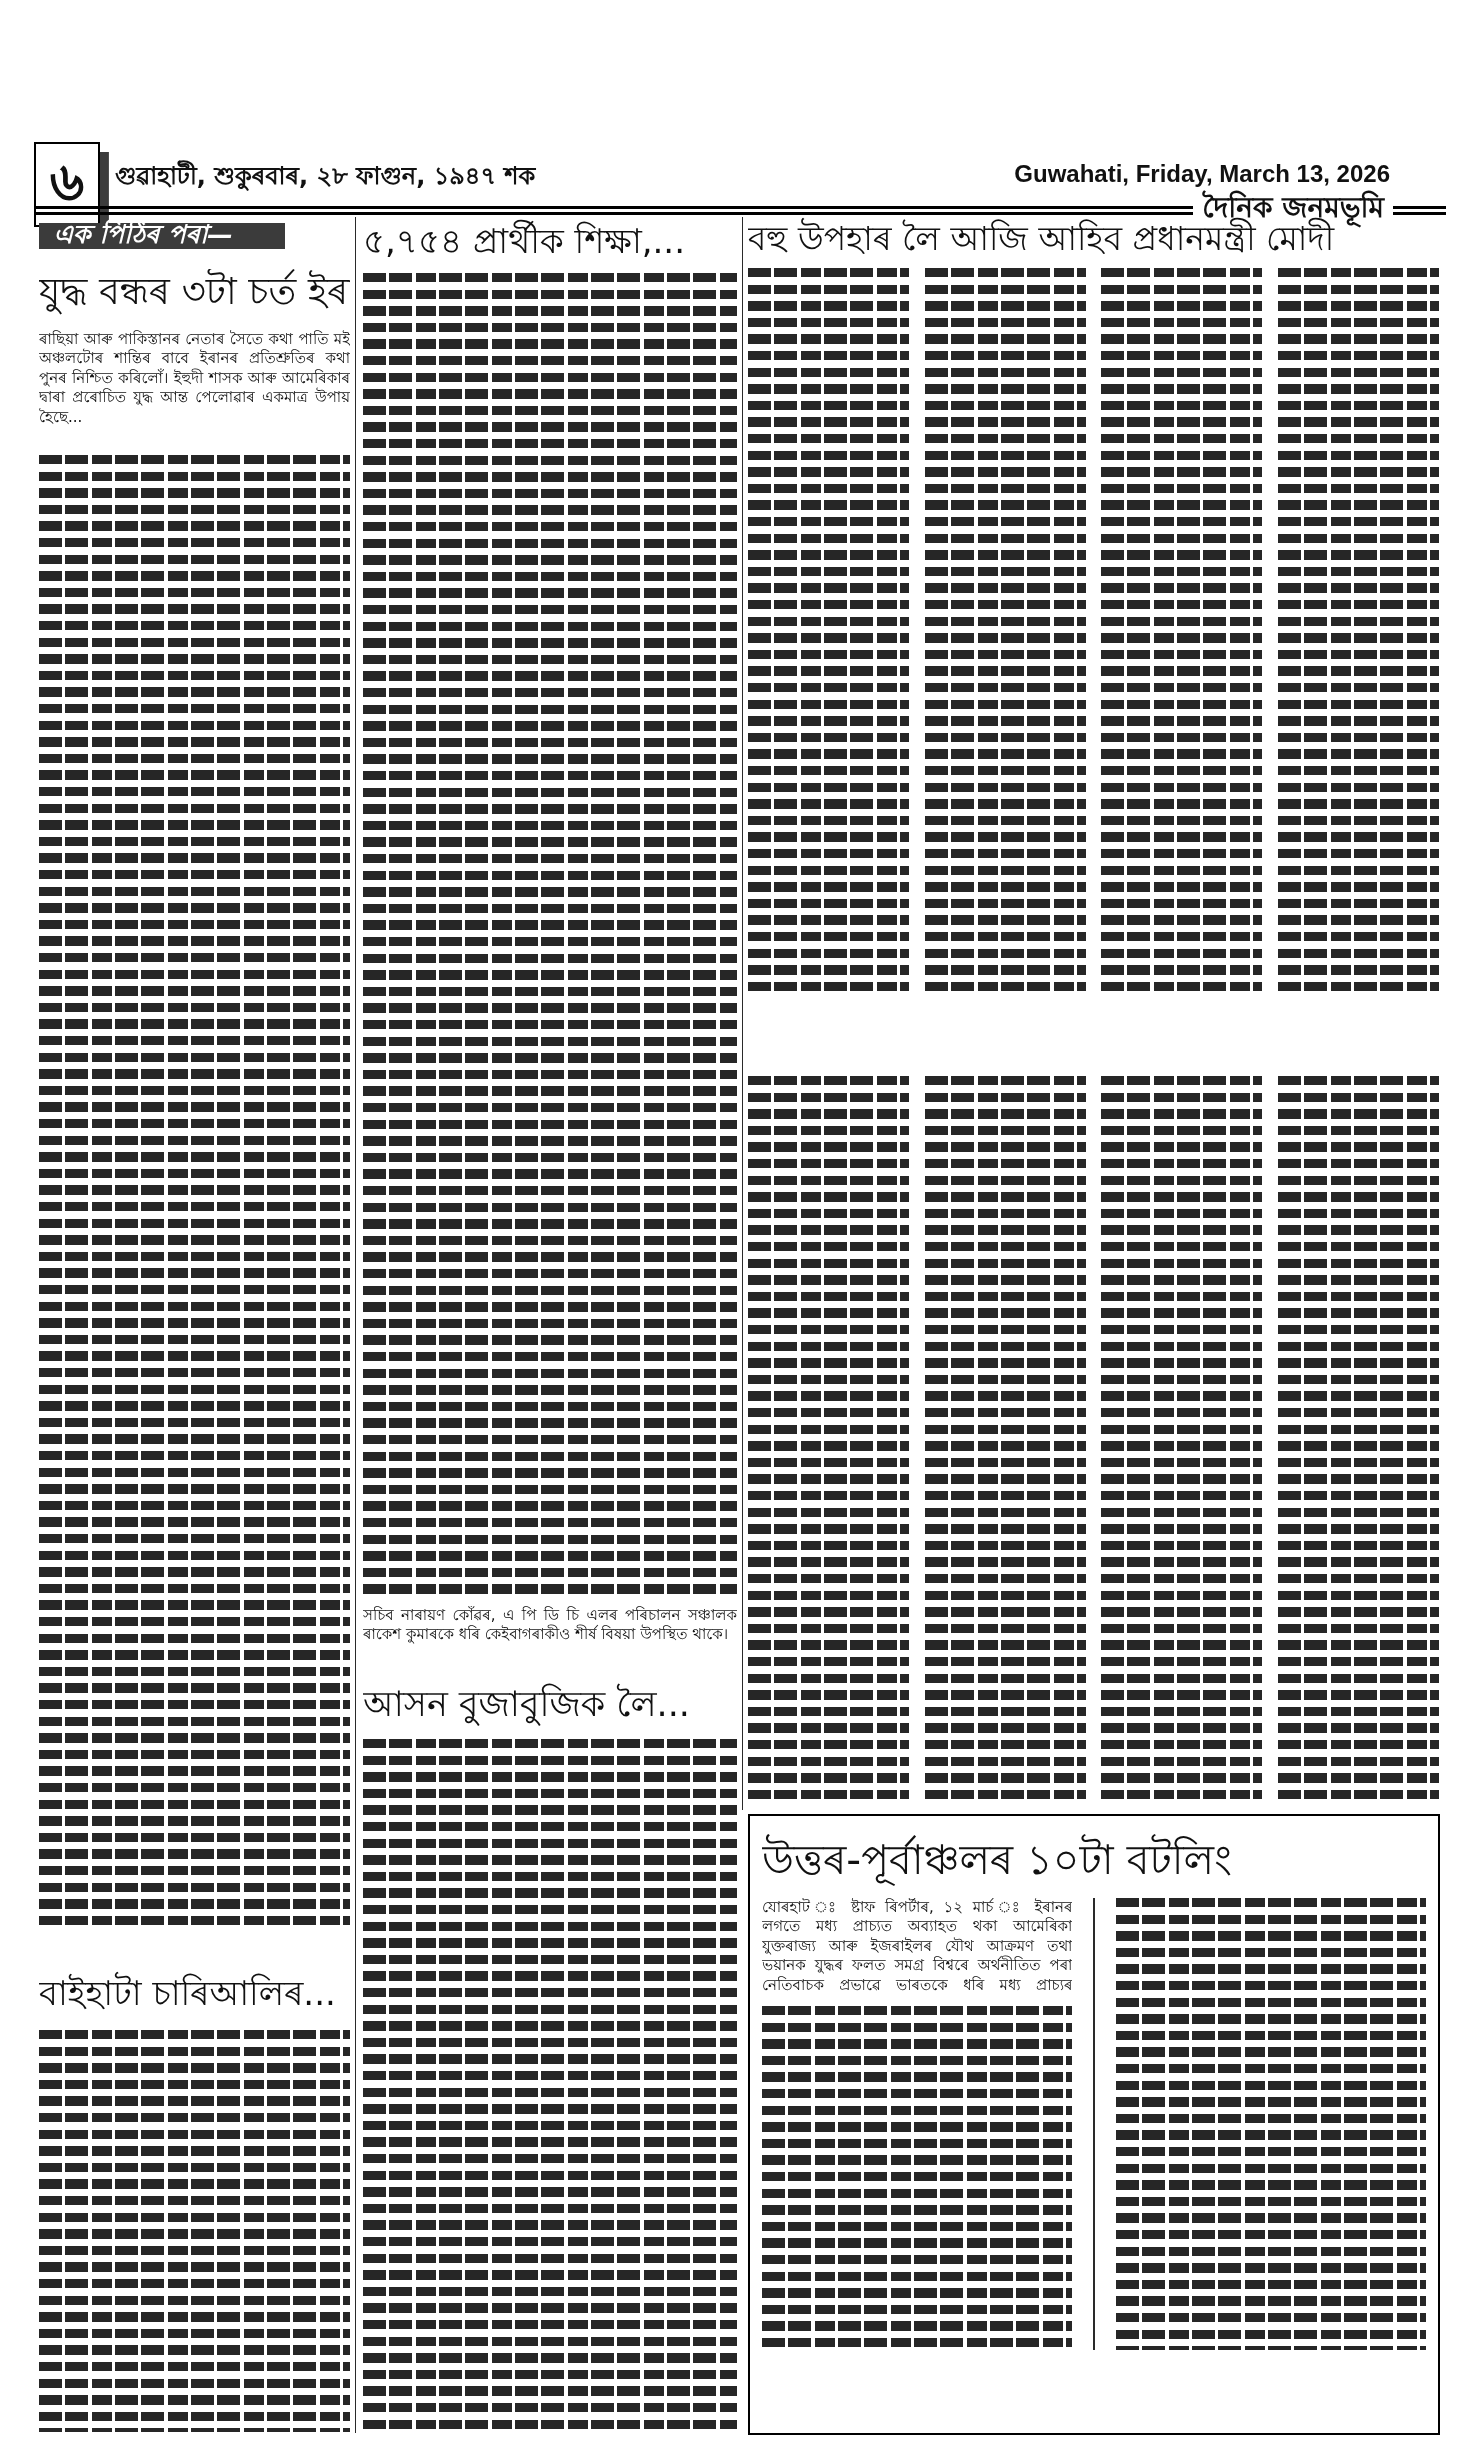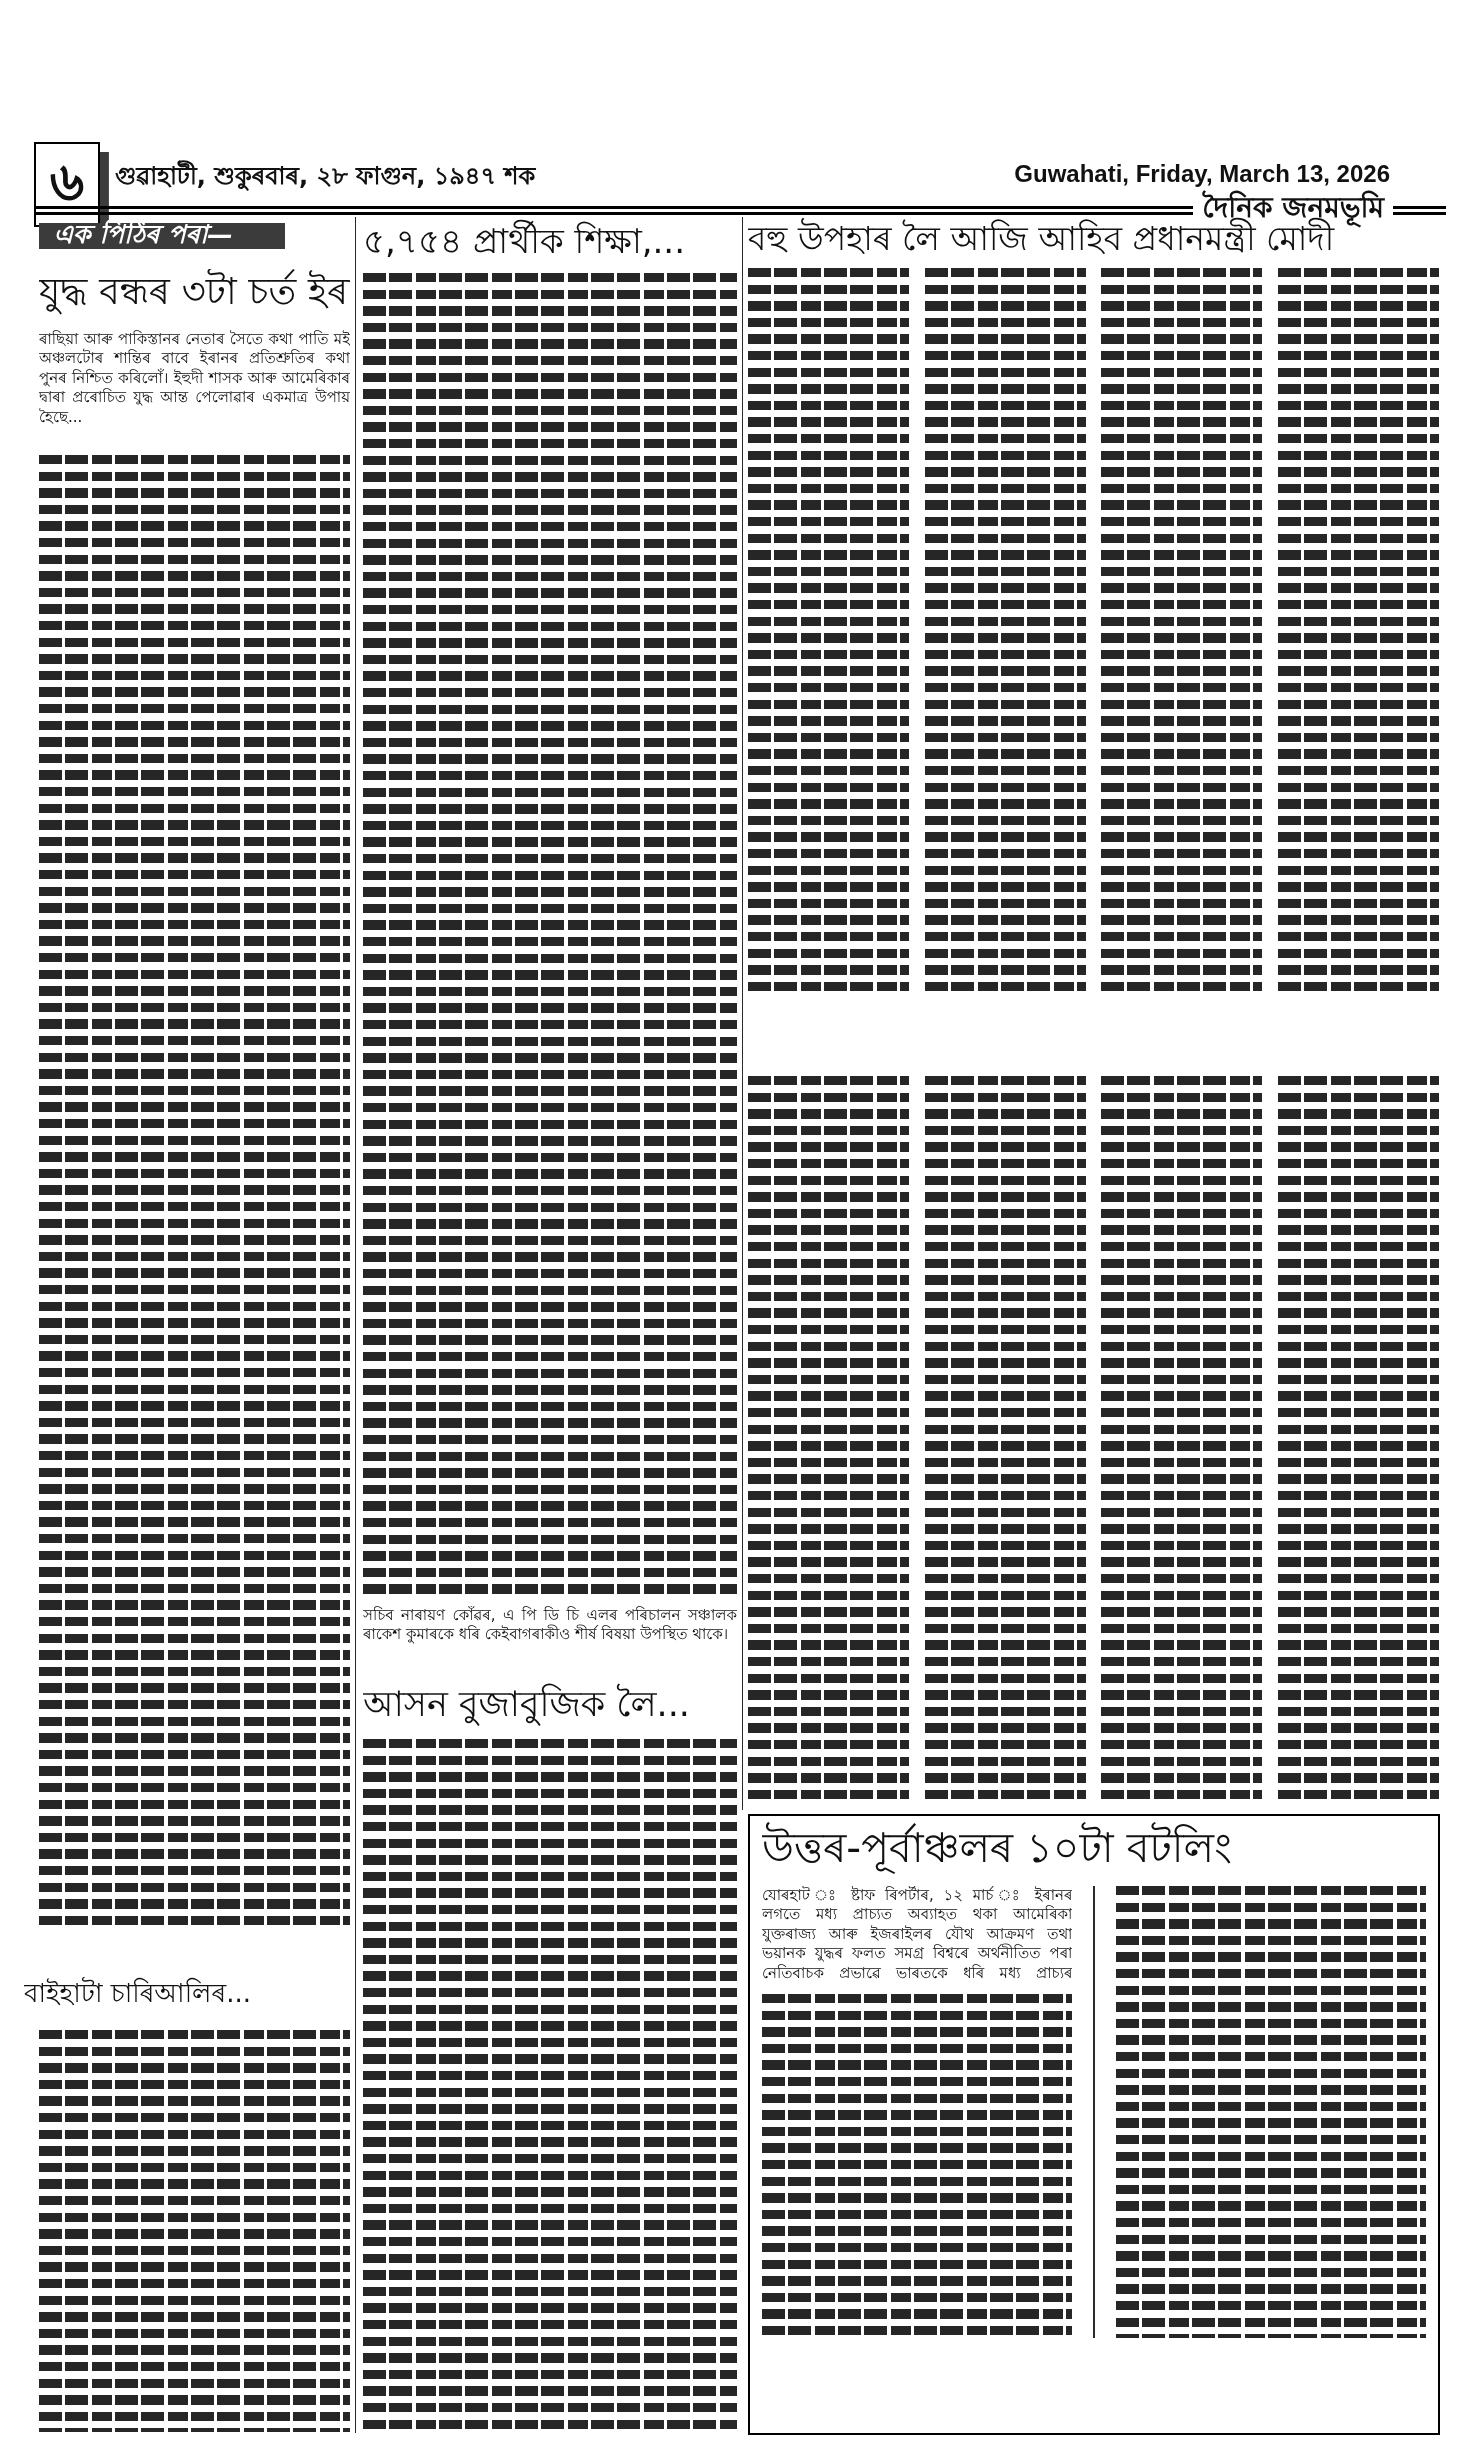--- a/index.html
+++ b/index.html
@@ -43,21 +43,21 @@
     background-image:
       repeating-linear-gradient(90deg, rgba(255,255,255,0) 0 23px, #fff 23px 26px,
         rgba(255,255,255,0) 26px 49px, #fff 49px 53px,
         rgba(255,255,255,0) 53px 73px, #fff 73px 76px),
       repeating-linear-gradient(180deg, #262626 0 9.4px, #ffffff 9.4px 16.6px);
   }
   
   #newsbox{
     left:748px;top:1814px;width:692px;height:621px;
     border:2.8px solid #000;background:#fff;box-sizing:border-box;
-    padding:6px 12px;
+    padding:18px 12px;
   }
   #newsbox .hl{white-space:nowrap;}
   #box-cols{display:flex;gap:21px;margin-top:11px;}
   #box-cols .col{flex:1;min-width:0;}
   .boxvrule{width:1.1px;background:#2a2a2a;align-self:stretch;}
 </style>
 </head>
 <body>
 
 <div id="sheet">
@@ -77,21 +77,21 @@
   <div class="abs vrule" style="left:355px;top:217px;height:2216px;"></div>
   <div class="abs vrule" style="left:742px;top:217px;height:1593px;"></div>
 
   <div class="abs kicker" style="left:39px;top:223px;width:232px;height:26px;">
     <span>এক পিঠিৰ পৰা—</span>
   </div>
   <div class="abs hl" style="left:39px;top:269px;width:311px;font-size:37px;line-height:46px;">যুদ্ধ বন্ধৰ ৩টা চৰ্ত ইৰানৰ</div>
   <div class="abs lead" style="left:39px;top:330px;width:311px;height:117px;">ৰাছিয়া আৰু পাকিস্তানৰ নেতাৰ সৈতে কথা পাতি মই অঞ্চলটোৰ শান্তিৰ বাবে ইৰানৰ প্ৰতিশ্ৰুতিৰ কথা পুনৰ নিশ্চিত কৰিলোঁ। ইহুদী শাসক আৰু আমেৰিকাৰ দ্বাৰা প্ৰৰোচিত যুদ্ধ আন্ত পেলোৱাৰ একমাত্ৰ উপায় হৈছে...</div>
   <div class="abs stripes" style="left:39px;top:455px;width:311px;height:1471px;"></div>
 
-  <div class="abs hl" style="left:24px;top:1971px;width:311px;font-size:26px;line-height:45px;">বাইহাটা চাৰিআলিৰ...</div>
+  <div class="abs hl" style="left:39px;top:1971px;width:311px;font-size:34px;line-height:45px;">বাইহাটা চাৰিআলিৰ...</div>
   <div class="abs stripes" style="left:39px;top:2030px;width:311px;height:402px;"></div>
 
   <div class="abs hl" style="left:363px;top:219px;width:374px;font-size:34px;line-height:44px;">৫,৭৫৪ প্ৰাৰ্থীক শিক্ষা,...</div>
   <div class="abs stripes" style="left:363px;top:273px;width:374px;height:1327px;"></div>
   <div class="abs lead" style="left:363px;top:1606px;width:374px;height:50px;">সচিব নাৰায়ণ কোঁৱৰ, এ পি ডি চি এলৰ পৰিচালন সঞ্চালক ৰাকেশ কুমাৰকে ধৰি কেইবাগৰাকীও শীৰ্ষ বিষয়া উপস্থিত থাকে।</div>
 
   <div class="abs hl" style="left:363px;top:1681px;width:374px;font-size:35px;line-height:46px;">আসন বুজাবুজিক লৈ...</div>
   <div class="abs stripes" style="left:363px;top:1739px;width:374px;height:693px;"></div>
 
   <div class="abs hl" style="left:748px;top:217px;width:692px;font-size:33px;line-height:44px;">বহু উপহাৰ লৈ আজি আহিব প্ৰধানমন্ত্ৰী মোদী</div>

